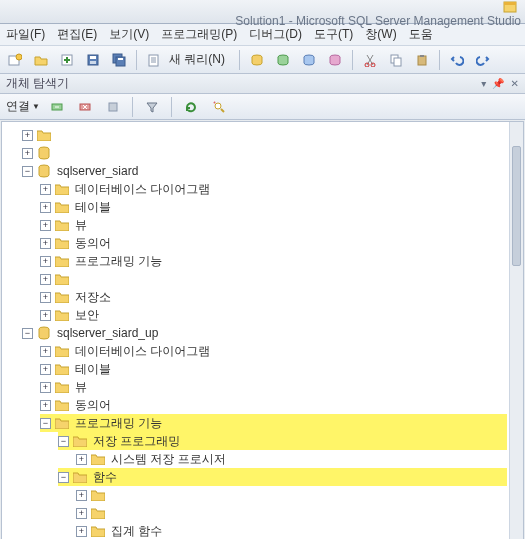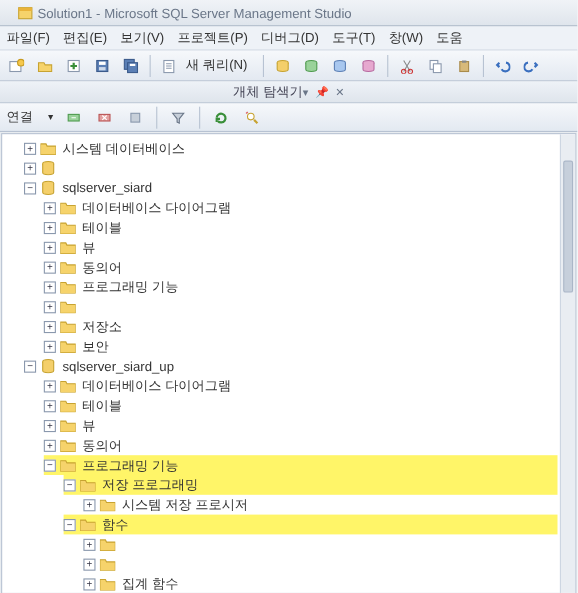--- a/index.html
+++ b/index.html
@@ -1,29 +1,29 @@
 <!DOCTYPE html>
 <html><head>
 <meta charset="utf-8">
 <style>
   * { box-sizing: border-box; margin: 0; padding: 0; }
   body { font-family: "Malgun Gothic", "Segoe UI", Tahoma, sans-serif; font-size: 12px; background: #e8ecf0; width: 525px; height: 539px; overflow: hidden; color: #333; }
-  .titlebar { display: flex; align-items: center; height: 24px; background: linear-gradient(#f0f3f7,#dfe5ec); border-bottom: 1px solid #a5b2c4; padding: 0 16px; color: #6a7688; }
+  .titlebar { display: flex; align-items: flex-end; height: 24px; background: linear-gradient(#f0f3f7,#dfe5ec); border-bottom: 1px solid #a5b2c4; padding: 0 4px; color: #6a7688; flex-direction: column; }
   .titlebar .app-icon { width: 14px; height: 14px; margin-right: 4px; display: inline-block; }
   .menubar { display: flex; align-items: center; height: 22px; background: #eef2f7; border-bottom: 1px solid #cdd6e2; padding: 0 6px; gap: 12px; color: #333; }
   .menubar span { white-space: nowrap; }
   .toolbar { display: flex; align-items: center; height: 28px; background: linear-gradient(#f6f8fb,#e3e9f1); border-bottom: 1px solid #b7c2d2; padding: 0 4px; gap: 4px; }
   .tbtn { width: 22px; height: 22px; border: 1px solid transparent; border-radius: 2px; display: flex; align-items: center; justify-content: center; }
   .tsep { width: 1px; height: 20px; background: #b7c2d2; margin: 0 2px; }
   .newquery { display: flex; align-items: center; height: 22px; gap: 4px; padding: 0 4px; }
   .newquery .lbl { padding: 0 4px; }
-  .panel-hdr { display:flex; align-items:center; justify-content:center; height:20px; background: linear-gradient(#eef2f7,#dfe5ec); border-bottom:1px solid #b7c2d2; padding:0 6px; color:#445; }
+  .panel-hdr { display:flex; align-items:center; justify-content:space-between; height:20px; background: linear-gradient(#eef2f7,#dfe5ec); border-bottom:1px solid #b7c2d2; padding:0 6px; color:#445;font-family:Liberation Serif, serif; }
   .panel-hdr .pin { font-size:10px; color:#6a7688; display:flex; gap:6px; }
   .panel-sub { display:flex; align-items:center; height:26px; background: linear-gradient(#f6f8fb,#e3e9f1); border-bottom:1px solid #b7c2d2; padding:0 6px; gap:6px; }
-  .panel-sub .connect-drop { display:flex; align-items:center; gap:12px;justify-content:center; }
+  .panel-sub .connect-drop { display:flex; align-items:center; gap:2px;justify-content:center; }
   .tree-wrap { position:relative; height: calc(539px - 24px - 22px - 28px - 20px - 26px); background:#fff; border:1px solid #b7c2d2; margin:1px; overflow:hidden; }
   .tree { position:absolute; inset:0 14px 0 0; overflow:auto; padding:4px 2px; }
   .vscroll { position:absolute; top:0; right:0; width:14px; height:100%; background:#e9edf2; border-left:1px solid #cdd6e2; }
   .vscroll .thumb { position:absolute; left:2px; right:2px; top:24px; height:120px; background:#c6cfdb; border:1px solid #aab6c7; border-radius:2px; }
   ul.tree-root, ul.tree-root ul { list-style:none; }
   ul.tree-root ul { padding-left: 18px; }
   li.node { position:relative; }
   .row { display:flex; align-items:center; height:18px; gap:4px; white-space:nowrap; }
   .exp { width:11px; height:11px; border:1px solid #8a98ad; background:#fff; color:#334; font-size:9px; line-height:9px; text-align:center; display:inline-flex; align-items:center; justify-content:center; cursor:default; }
   .folder { width:14px; height:12px; display:inline-block; }
@@ -42,21 +42,21 @@
         <rect x="1" y="2" width="12" height="3" fill="#e9b33a"></rect>
       </svg>
   </span>
   <span>Solution1 - Microsoft SQL Server Management Studio</span>
 </div>
 
 <div class="menubar">
   <span>파일(F)</span>
   <span>편집(E)</span>
   <span>보기(V)</span>
-  <span>프로젝트(P)</span>
+  <span>프로그래밍(P)</span>
   <span>디버그(D)</span>
   <span>도구(T)</span>
   <span>창(W)</span>
   <span>도움</span>
 </div>
 
 <div class="toolbar">
   <div class="tbtn">
       <svg width="14" height="14">
         <rect x="1" y="3" width="10" height="9" fill="#fff" stroke="#8a98ad"></rect>
@@ -215,21 +215,20 @@
 
       <ul>
         <li class="node">
             <div class="row">
           <span class="exp">+</span>
           <span class="folder">
                 <svg viewBox="0 0 14 12">
                   <path d="M0 2h5l1 2h8v8H0z" fill="#f6d36b" stroke="#c7a331"></path>
                 </svg>
               </span>
-          <span class="lbl">시스템 데이터베이스</span>
         </div>
           </li>
 
         <li class="node">
             <div class="row">
           <span class="exp">+</span>
           <span class="db">
                 <svg viewBox="0 0 14 14">
                   <ellipse cx="7" cy="3" rx="5" ry="2" fill="#f4cf6a" stroke="#c7a331"></ellipse>
                   <path d="M2 3v8a5 2 0 0 0 10 0V3" fill="#f4cf6a" stroke="#c7a331"></path>

